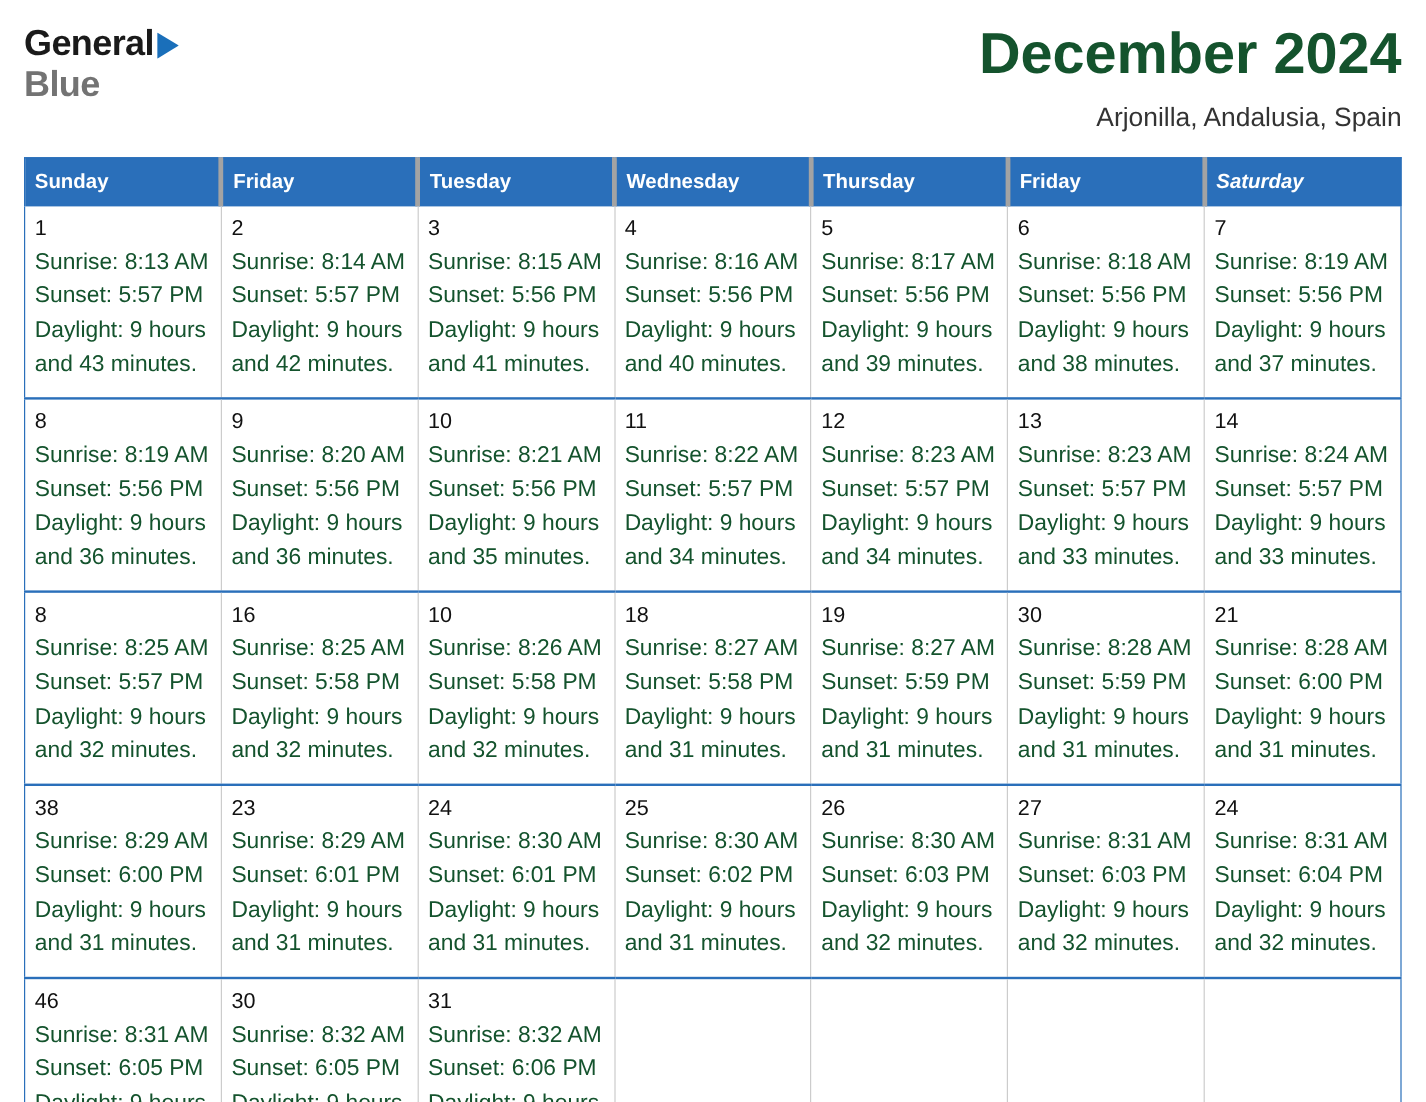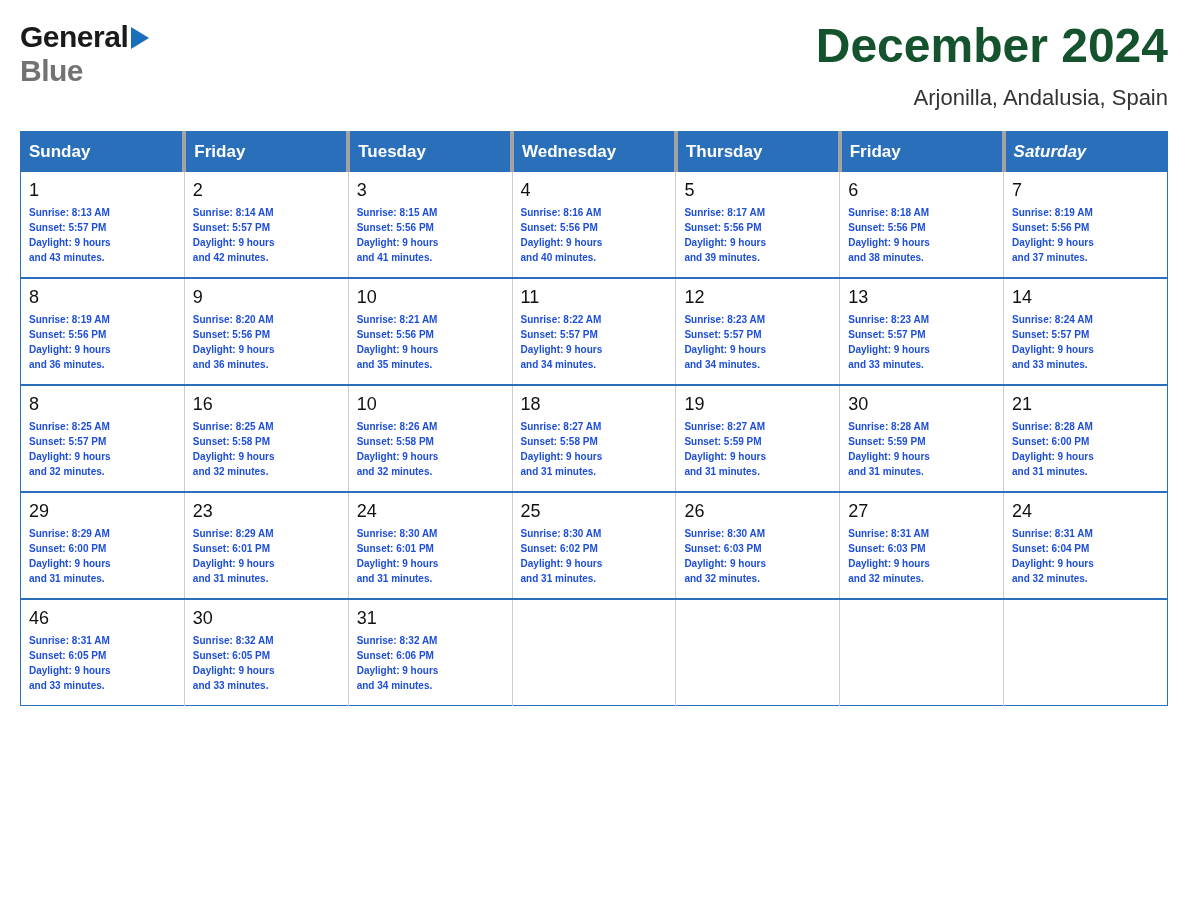--- a/index.html
+++ b/index.html
@@ -65,24 +65,23 @@
       border-bottom: none;
     }
     .day-number {
       font-size: 18px;
       font-weight: normal;
       color: #111;
       margin-bottom: 4px;
       display: block;
     }
     .day-info {
-      font-size: 10px;
-      color: #1d4ed8;
+      font-size: 19px;
+      color: #14532d;
       line-height: 1.5;
-      font-weight: bold;
     }
     .empty-cell {
       background: #fff;
     }
     
     .logo-wrapper {
       display: flex;
       flex-direction: column;
       align-items: flex-start;
     }
@@ -327,21 +326,21 @@
         <div class="day-info">
           Sunrise: 8:28 AM<br>
           Sunset: 6:00 PM<br>
           Daylight: 9 hours<br>
           and 31 minutes.
         </div>
       </td>
       </tr>
       <tr>
         <td>
-        <span class="day-number">29</span>
+        <span class="day-number">38</span>
         <div class="day-info">
           Sunrise: 8:29 AM<br>
           Sunset: 6:00 PM<br>
           Daylight: 9 hours<br>
           and 31 minutes.
         </div>
       </td>
         <td>
         <span class="day-number">23</span>
         <div class="day-info">

